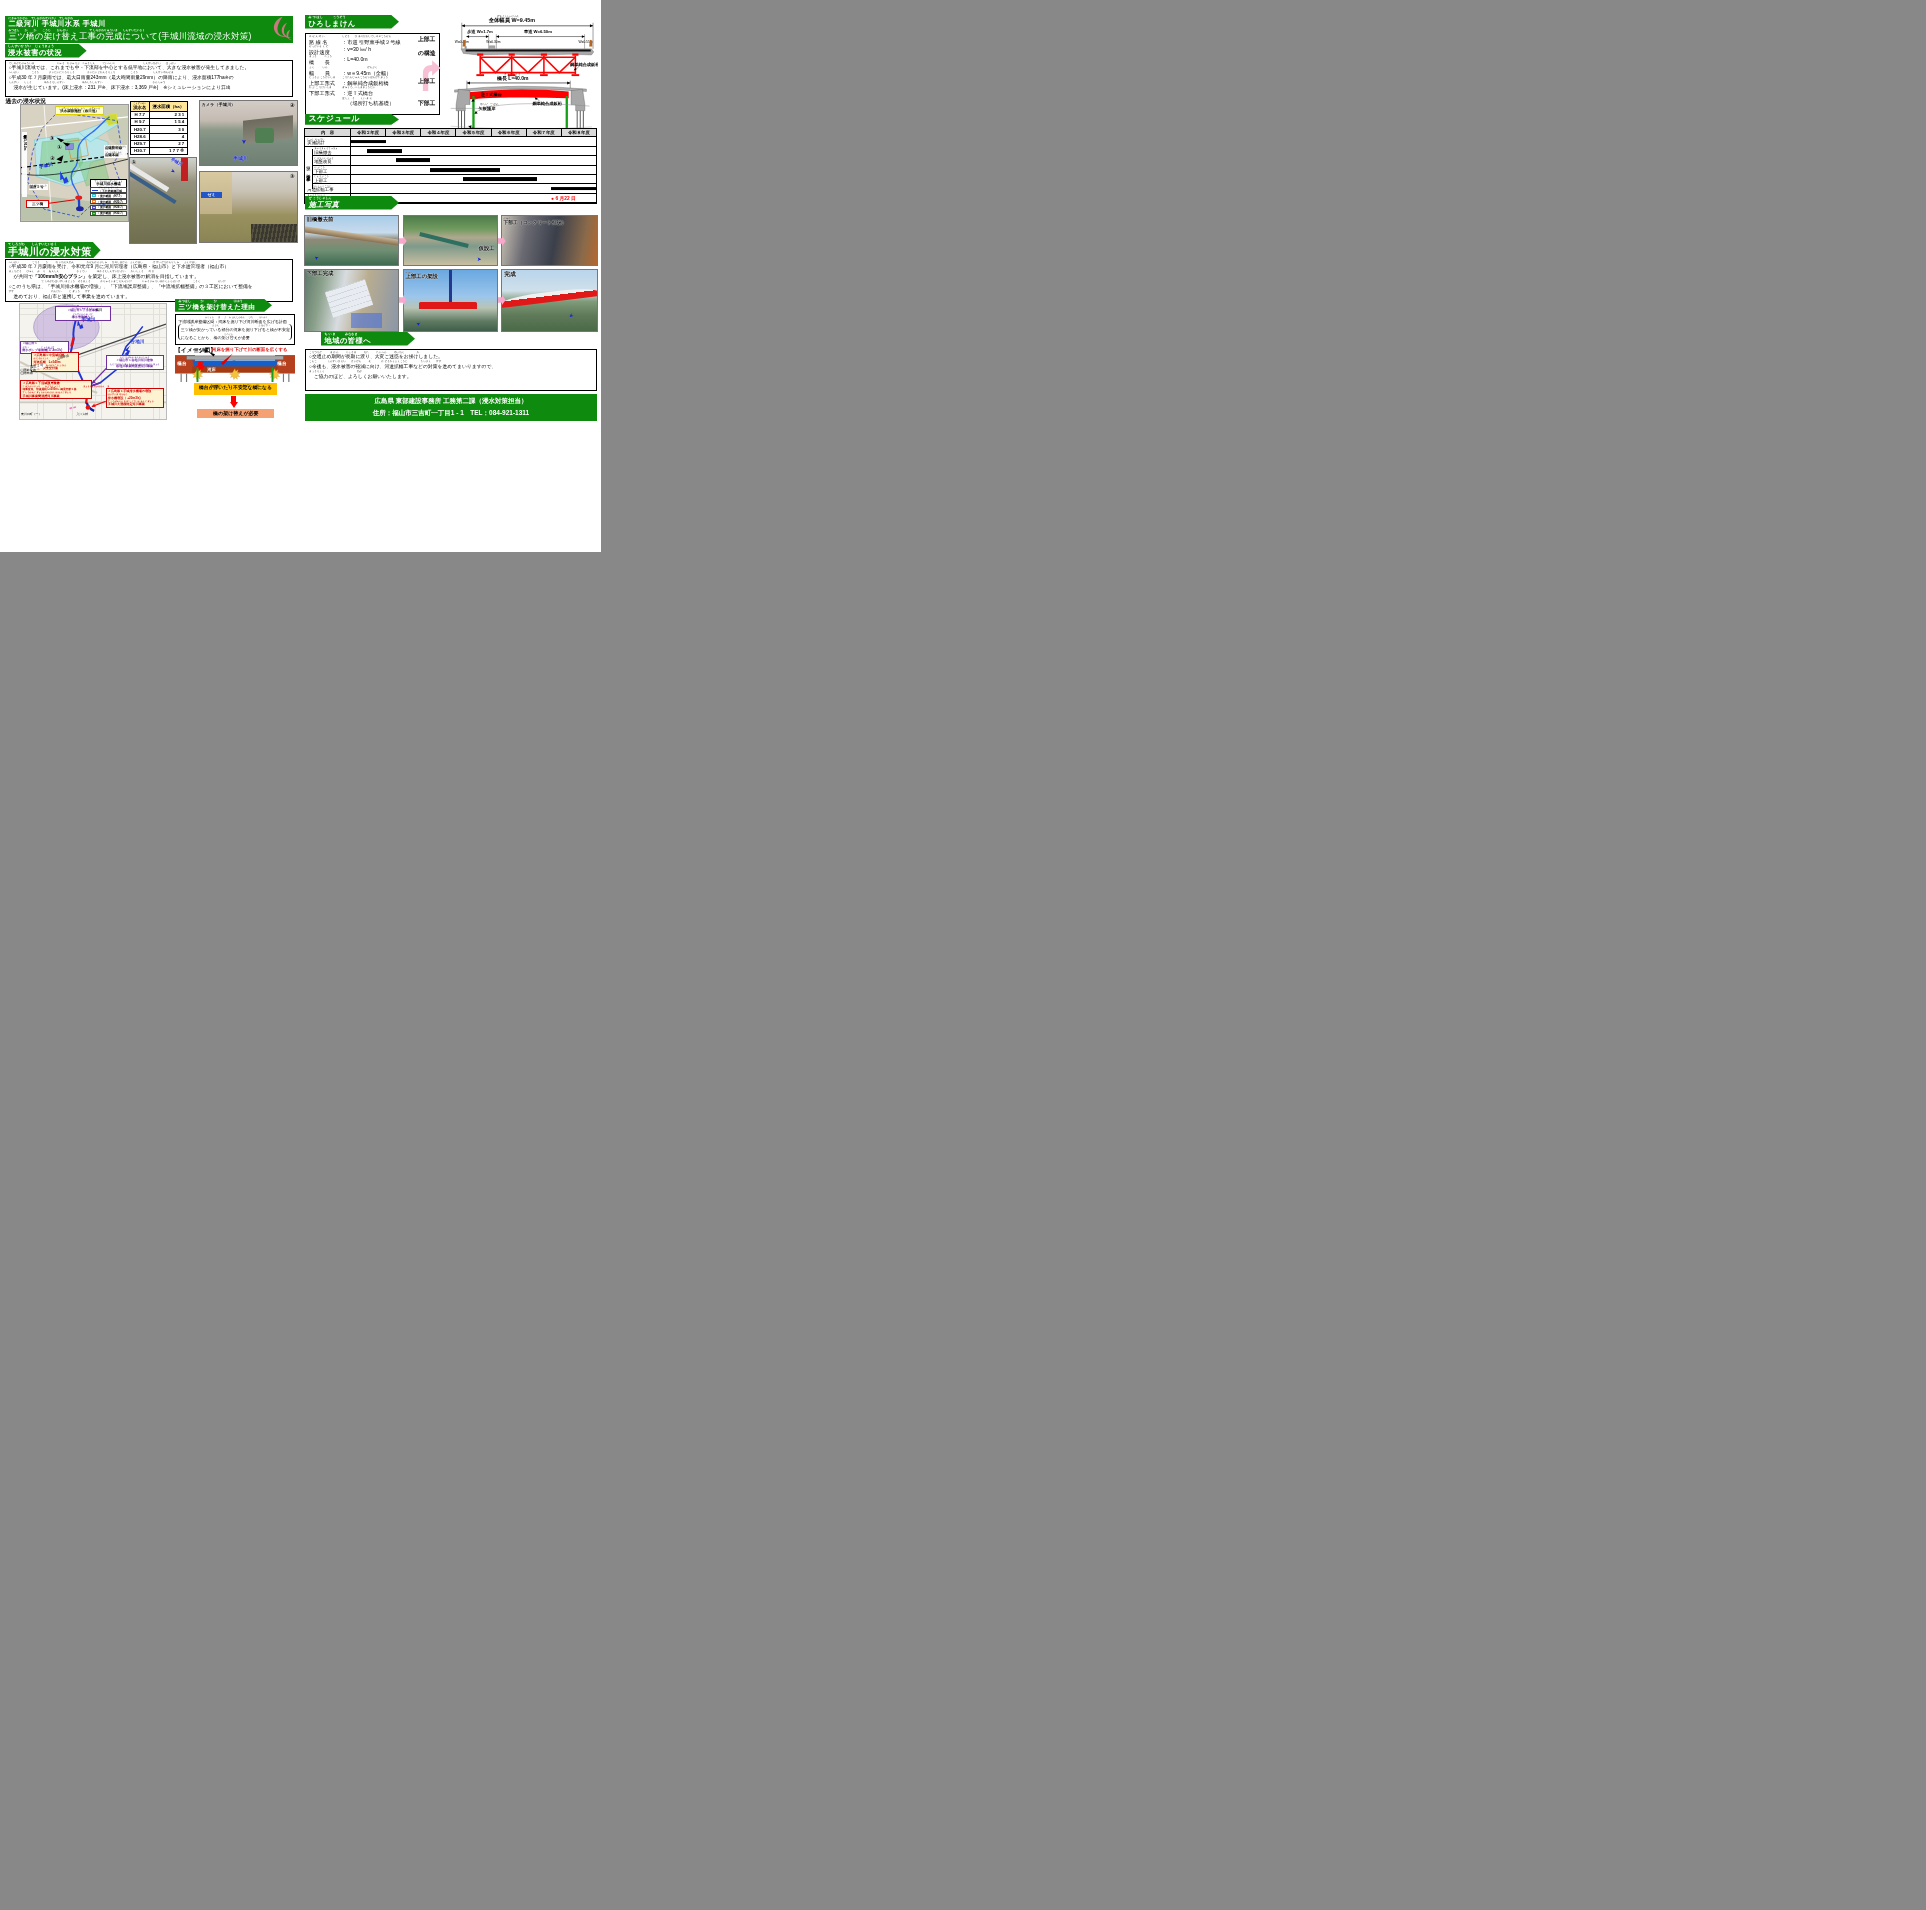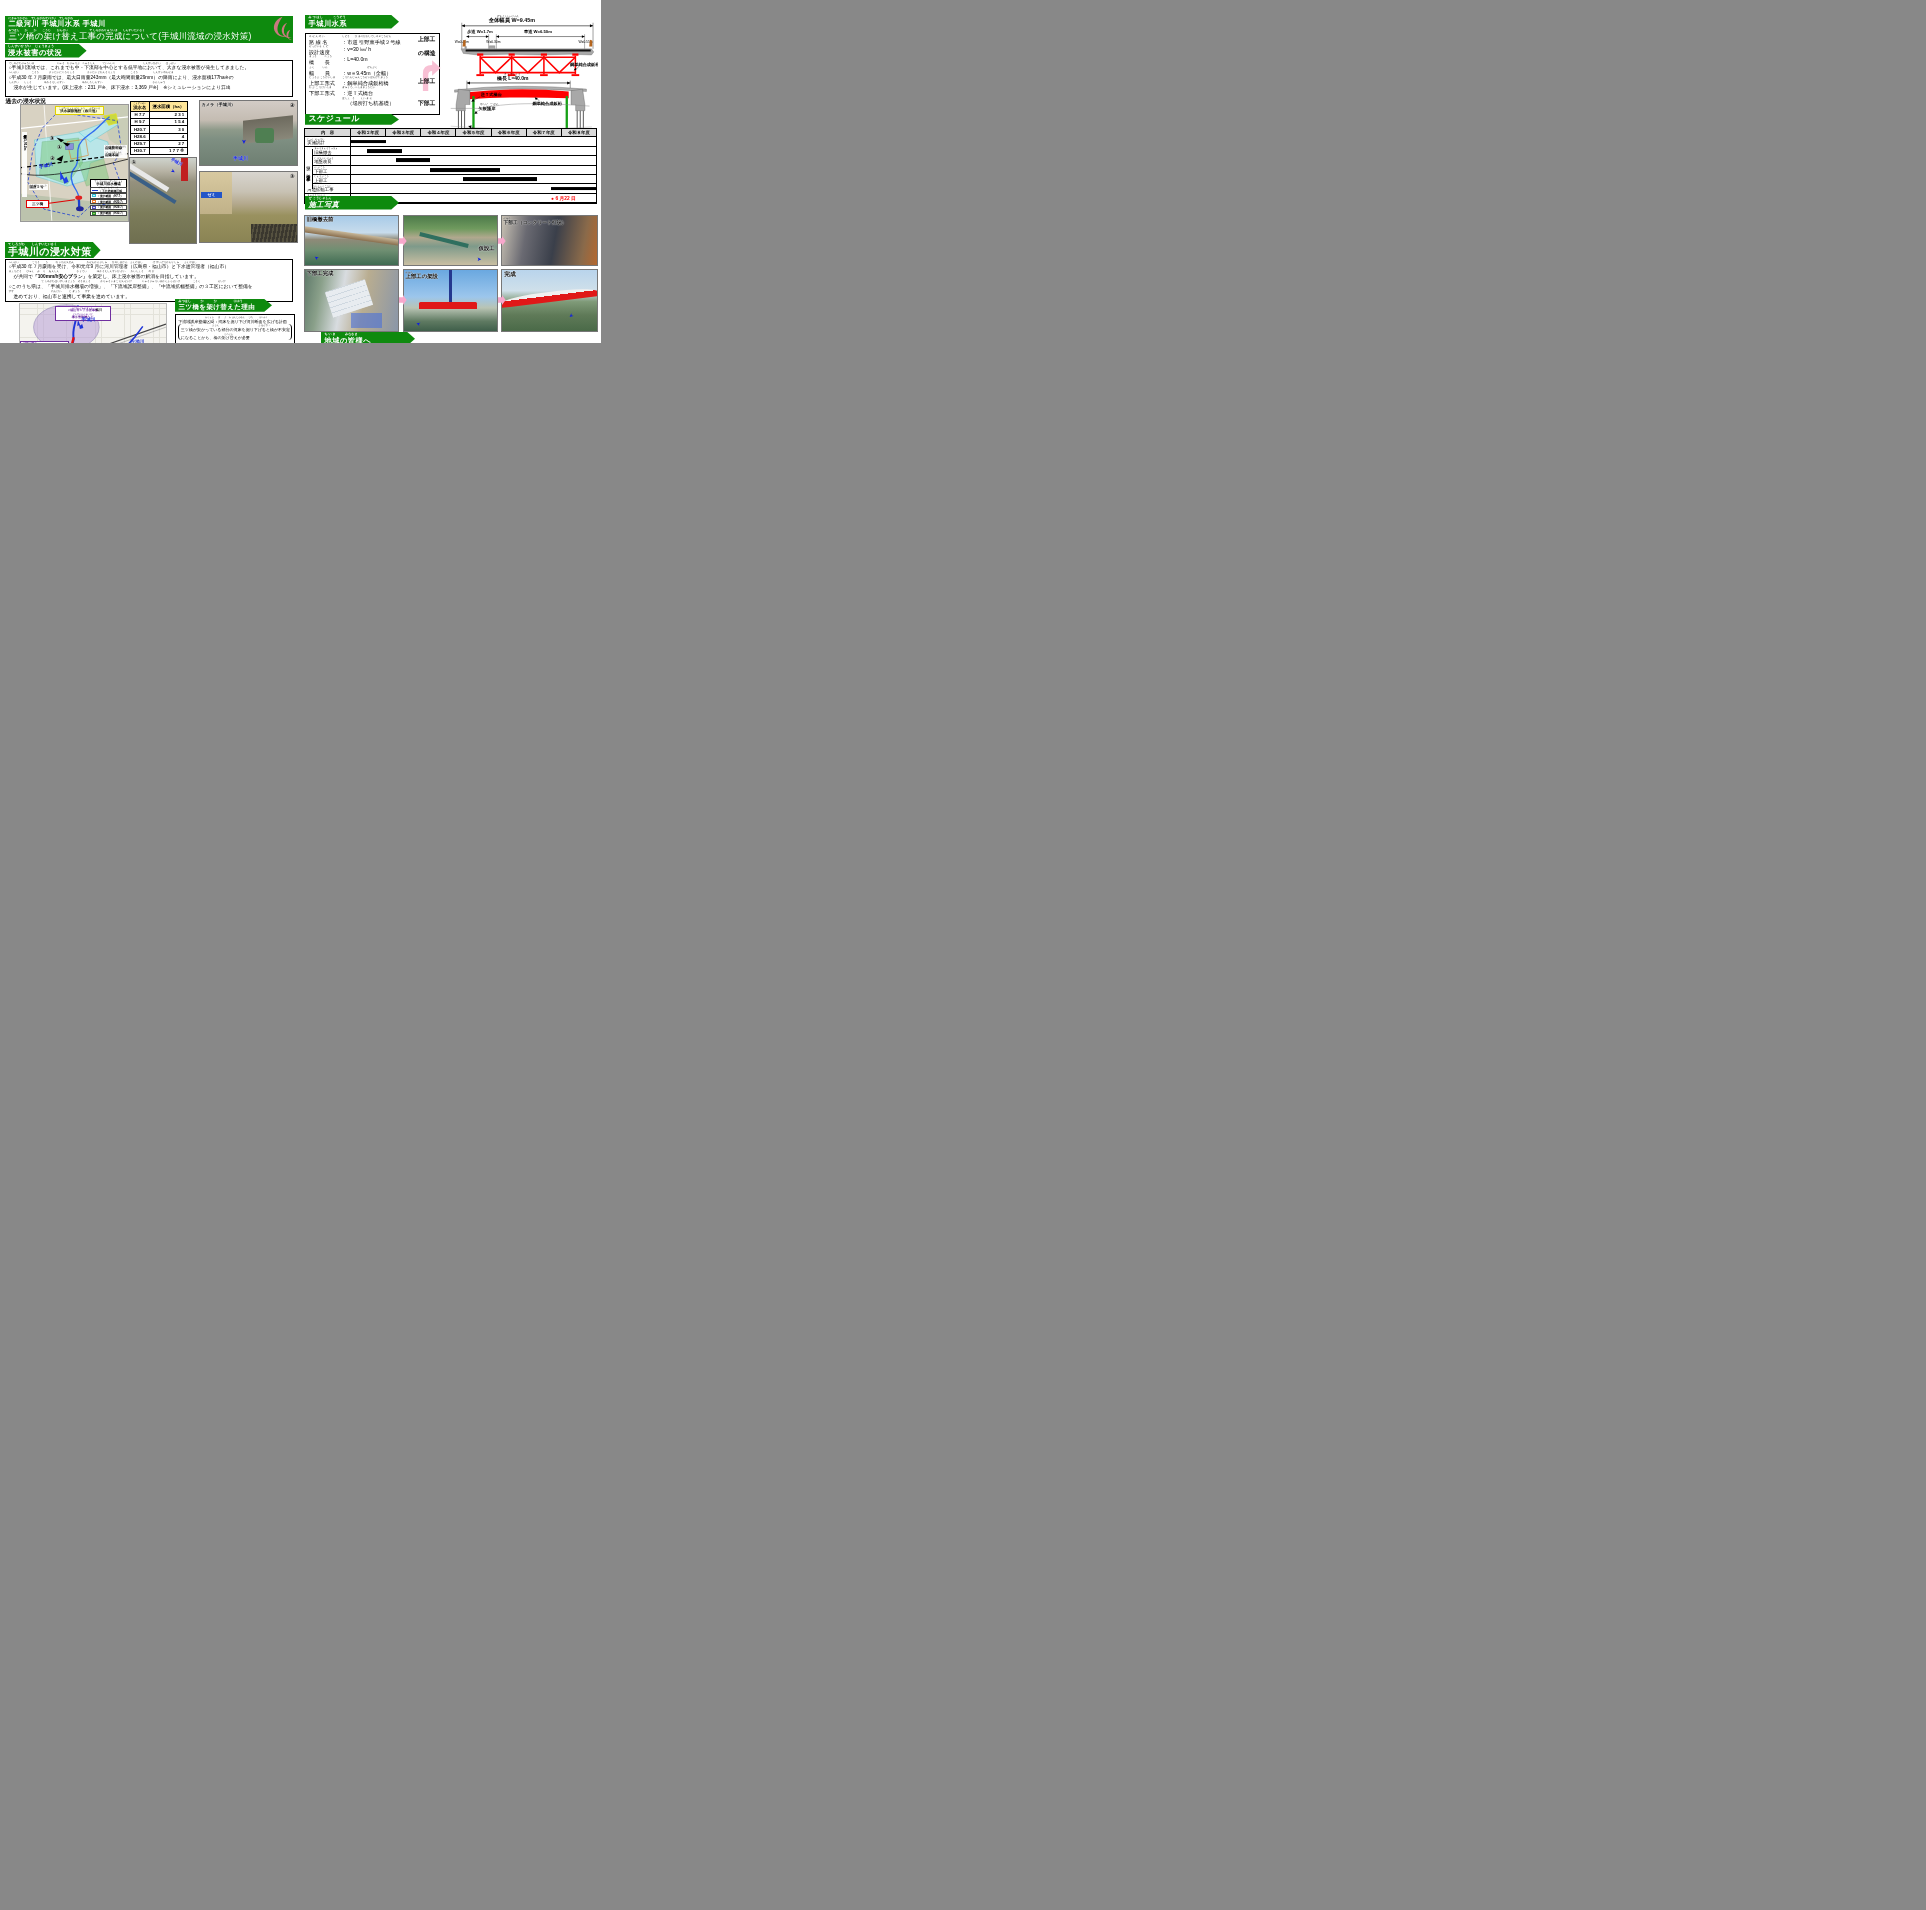--- a/index.html
+++ b/index.html
@@ -1,21 +1,21 @@
 <!DOCTYPE html>
 <html style="font-size:6.2px"><head>
 <meta charset="utf-8">
 <style>
   :root{
     --green:#0e8a0e; --rose:#c9797f; --thead:#ffe699; --cream:#fdf3d0;
     --redb:#cc0000; --purp:#7030a0; --riv:#1f35d8; --red:#ff0000;
   }
   *{margin:0;padding:0;box-sizing:border-box;}
   body{font-family:"Liberation Sans","DejaVu Sans",sans-serif;background:#888;}
-  #page{position:relative;width:601px;height:343px;background:#fff;overflow:hidden;}
+  #page{position:relative;width:601px;height:552px;background:#fff;overflow:hidden;}
   .abs{position:absolute;}
   .fg{font-size:2.5px;color:#111;line-height:1.15;white-space:pre;}
   .tx{font-size:4.8px;color:#000;line-height:1.35;white-space:pre;}
   .pair{margin:0.4px 0;}
   .sec-head{position:absolute;background:var(--green);color:#fff;
     clip-path:polygon(0 0,calc(100% - 7.7px) 0,100% 50%,calc(100% - 7.7px) 100%,0 100%);
     padding:1.2px 10px 1.2px 3.5px;}
   .sec-head .fg{color:#fff;font-size:3.1px;font-weight:bold;}
   .sec-head .t{font-size:7.3px;font-weight:bold;letter-spacing:0.4px;line-height:1.05;white-space:nowrap;}
   .box{position:absolute;border:1.2px solid #000;background:#fff;padding:1.2px 3.1px;}
@@ -427,21 +427,21 @@
       <div class="fg" style="font-size:2.1px;">きょうだい　　　う　　　　　ふ あんてい　　 はし</div>
       <div>橋台が浮いたり不安定な橋になる</div>
     </div>
     <div class="redstem" style="left:56px;top:49px;width:5.4px;height:7px;"></div>
     <div class="reddown" style="left:55px;top:55px;"></div>
     <div id="imgfig-orange" style="left:22.3px;top:62px;position:absolute;">橋の架け替えが必要</div>
   </div>
 
   <div class="sec-head" style="left:305px;top:15px;width:94px;">
     <div class="fg">み つ はし　　　 こうぞう</div>
-    <div class="t">手城川水系</div>
+    <div class="t">ひろしまけん</div>
   </div>
 
   <div class="box" id="specbox" style="left:305px;top:33px;width:135px;height:82px;padding:1.5px 3.1px;">
     <div id="specs">
         <div class="row">
           <div class="lab">
             <div class="fg">ろ せ ん め い</div>
             <div class="tx">路 線 名</div>
           </div>
           <div>

